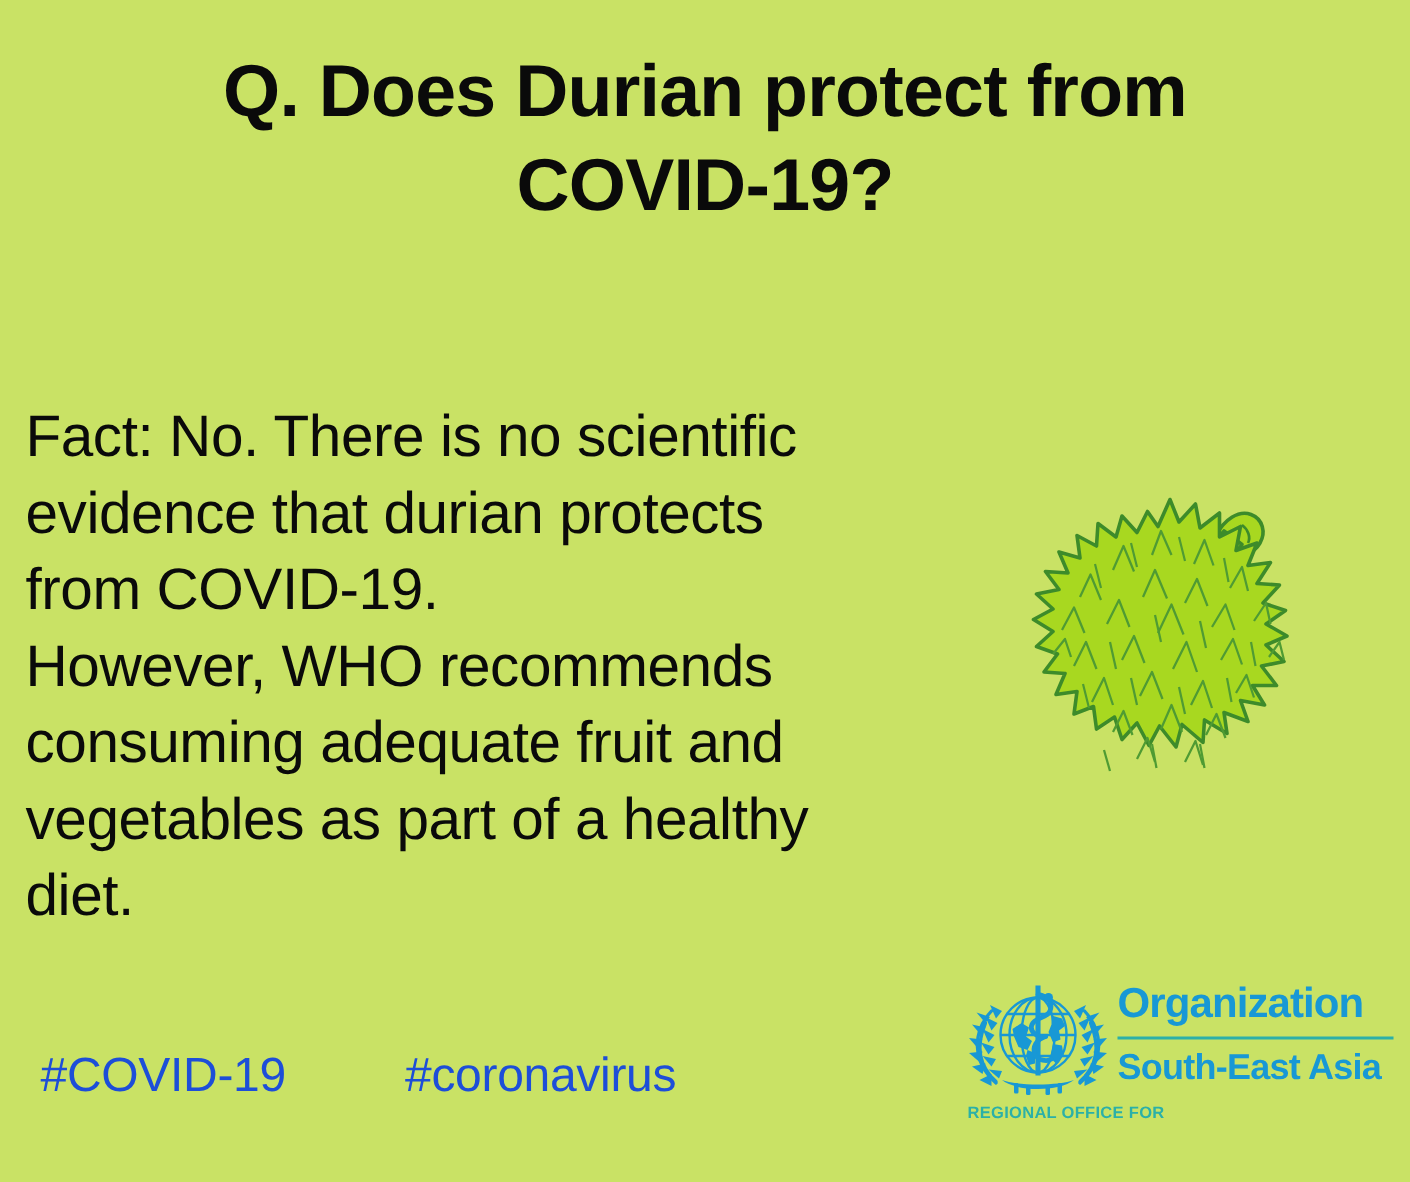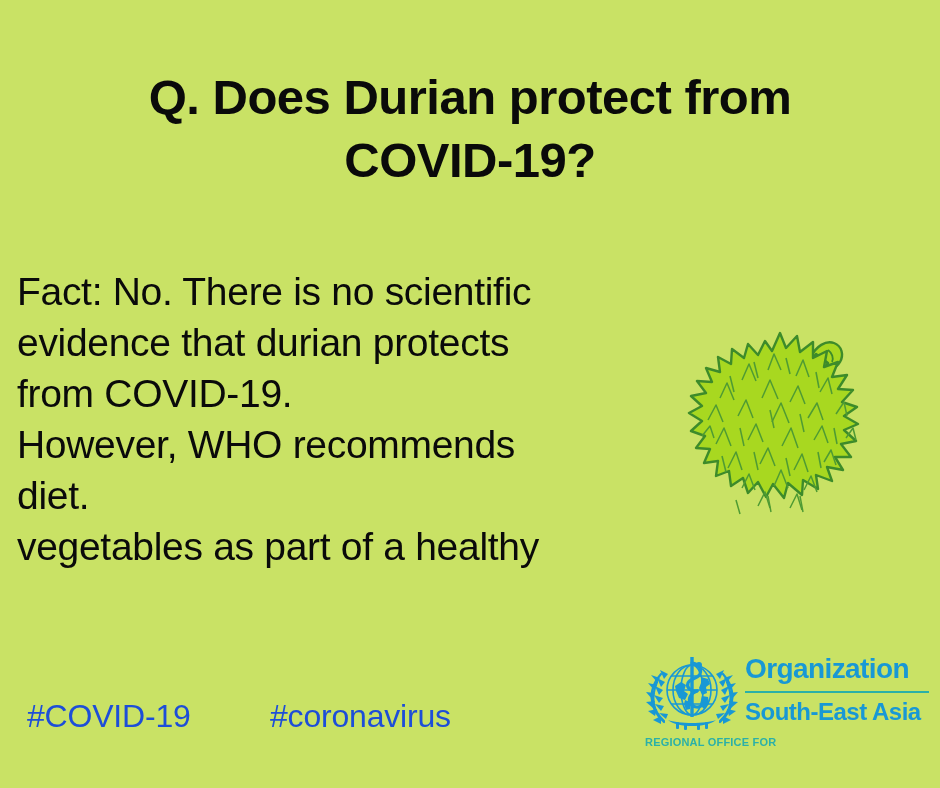--- a/index.html
+++ b/index.html
@@ -24,21 +24,20 @@
     position: absolute;
     left: 0;
     top: 30px;
     width: 940px;
     text-align: center;
     font-weight: bold;
     font-size: 49px;
     line-height: 1.28;
     letter-spacing: -0.5px;
     color: #0a0a0a;
-    margin-top: 36px;
   }
   .title-line {
     display: block;
     white-space: nowrap;
   }
 
   
   .fact-block {
     position: absolute;
     left: 17px;
@@ -141,22 +140,23 @@
   <div class="title-block">
     <span class="title-line">Q. Does Durian protect from</span>
     <span class="title-line">COVID-19?</span>
   </div>
 
   <div class="fact-block">
     <span class="fact-line">Fact: No. There is no scientific</span>
     <span class="fact-line">evidence that durian protects</span>
     <span class="fact-line">from COVID-19.</span>
     <span class="fact-line">However, WHO recommends</span>
+    <span class="fact-line">consuming adequate fruit and</span>
+    <span class="fact-line">vegetables as part of a healthy</span>
     <span class="fact-line">diet.</span>
-    <span class="fact-line">vegetables as part of a healthy</span>
   </div>
 
   <div class="hashtags">
     <span>#COVID-19</span>
     <span class="hashtag-gap"></span>
     <span>#coronavirus</span>
   </div>
 
   <div class="durian">
     <svg viewBox="0 0 260 255" xmlns="http://www.w3.org/2000/svg">

